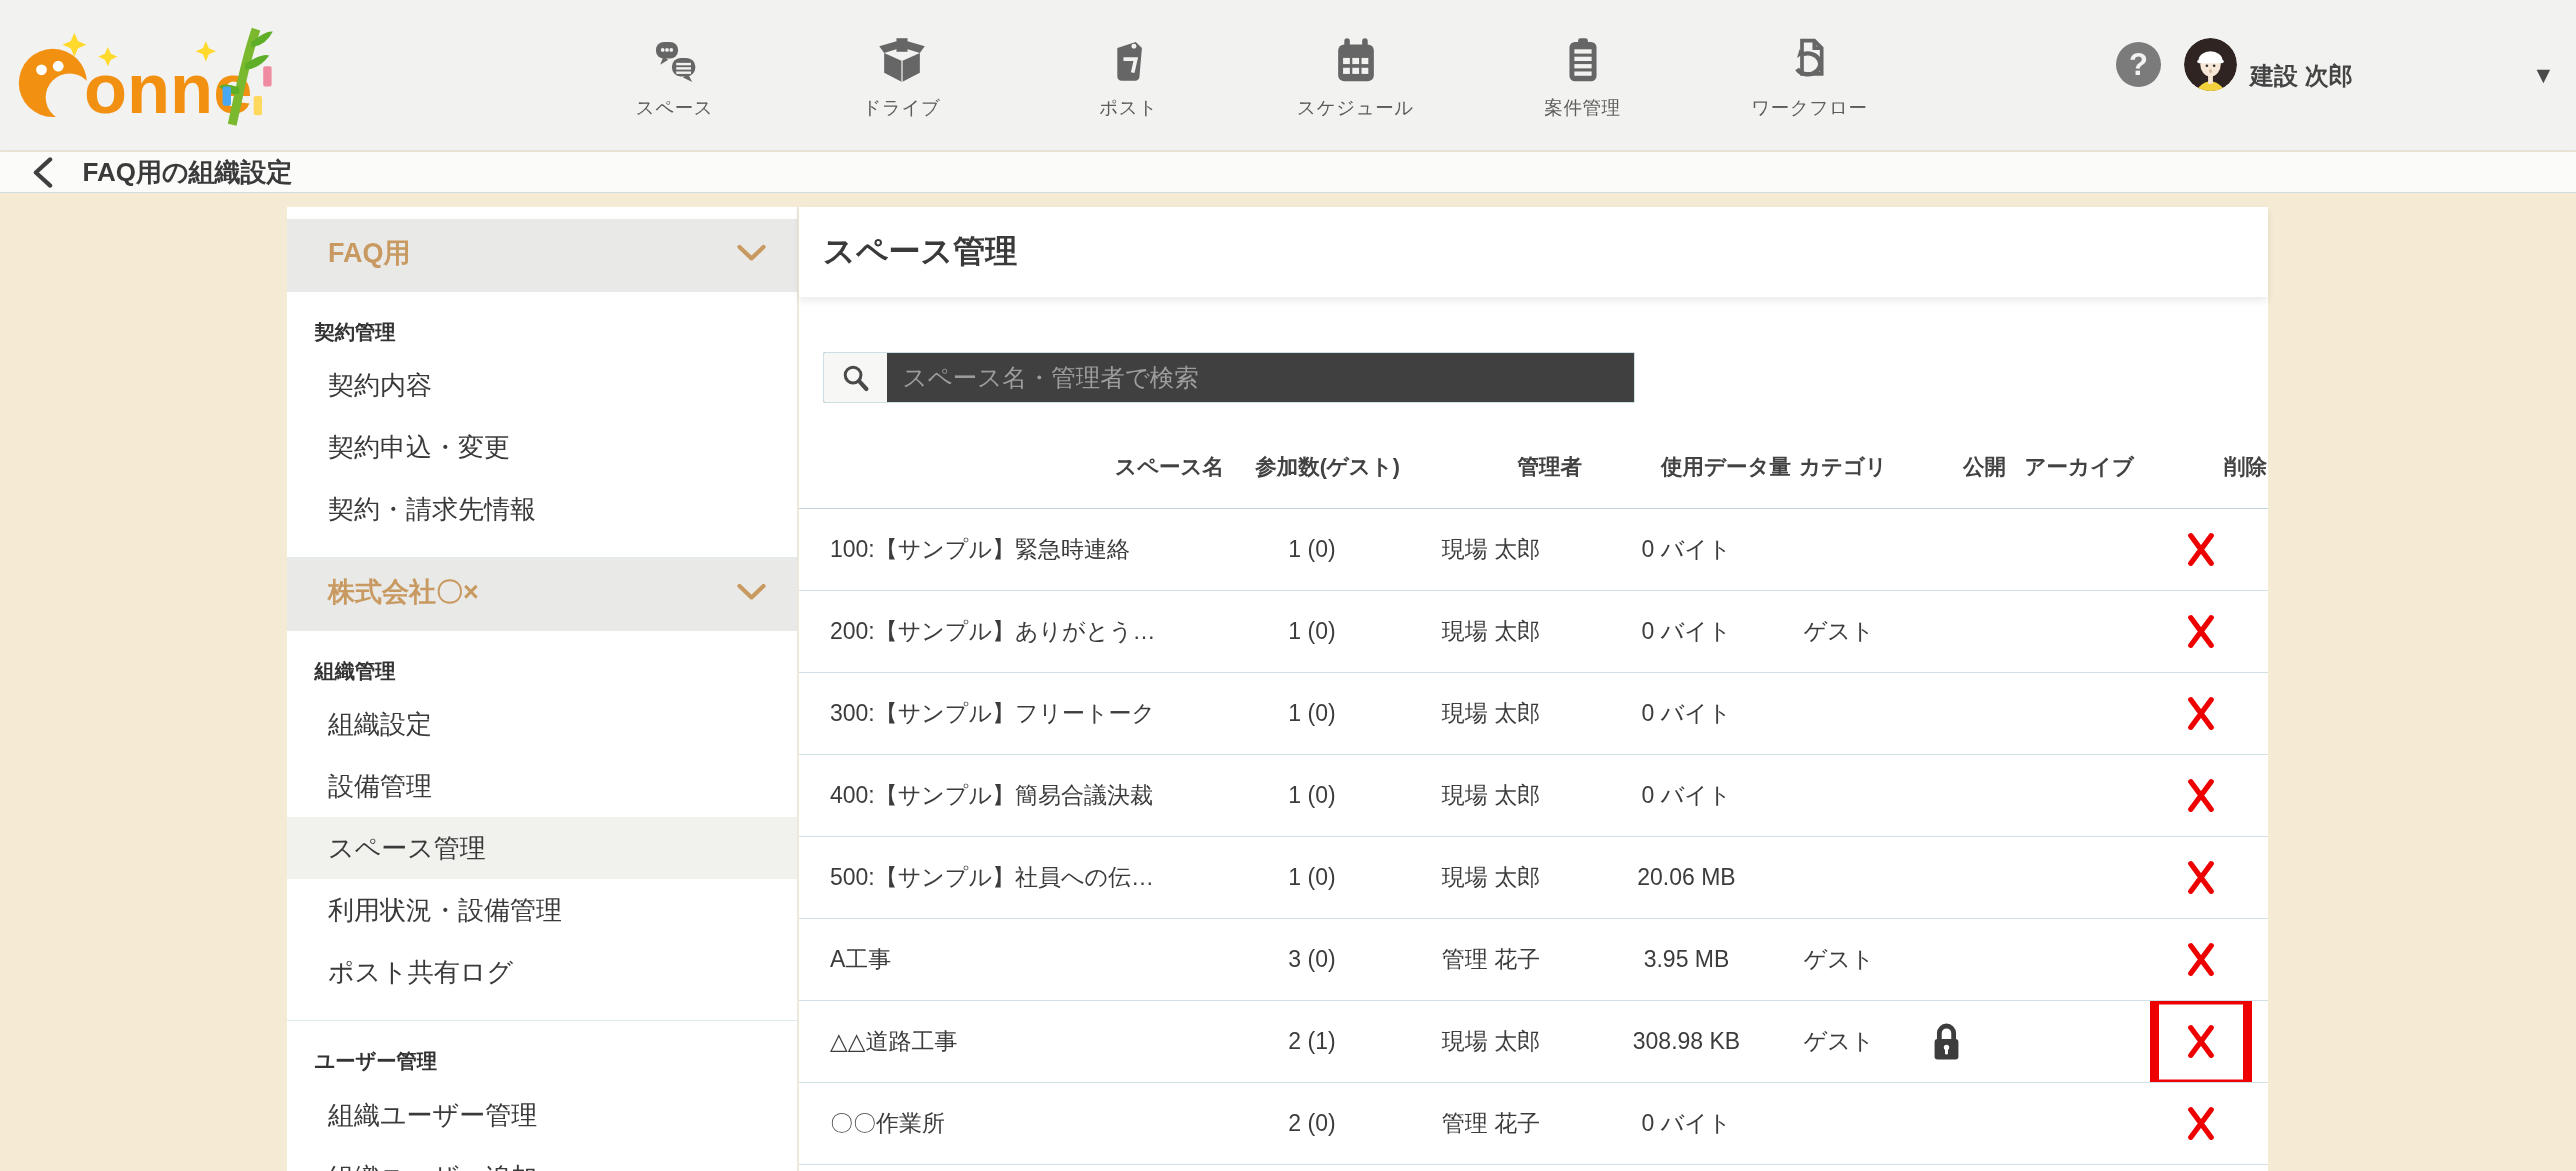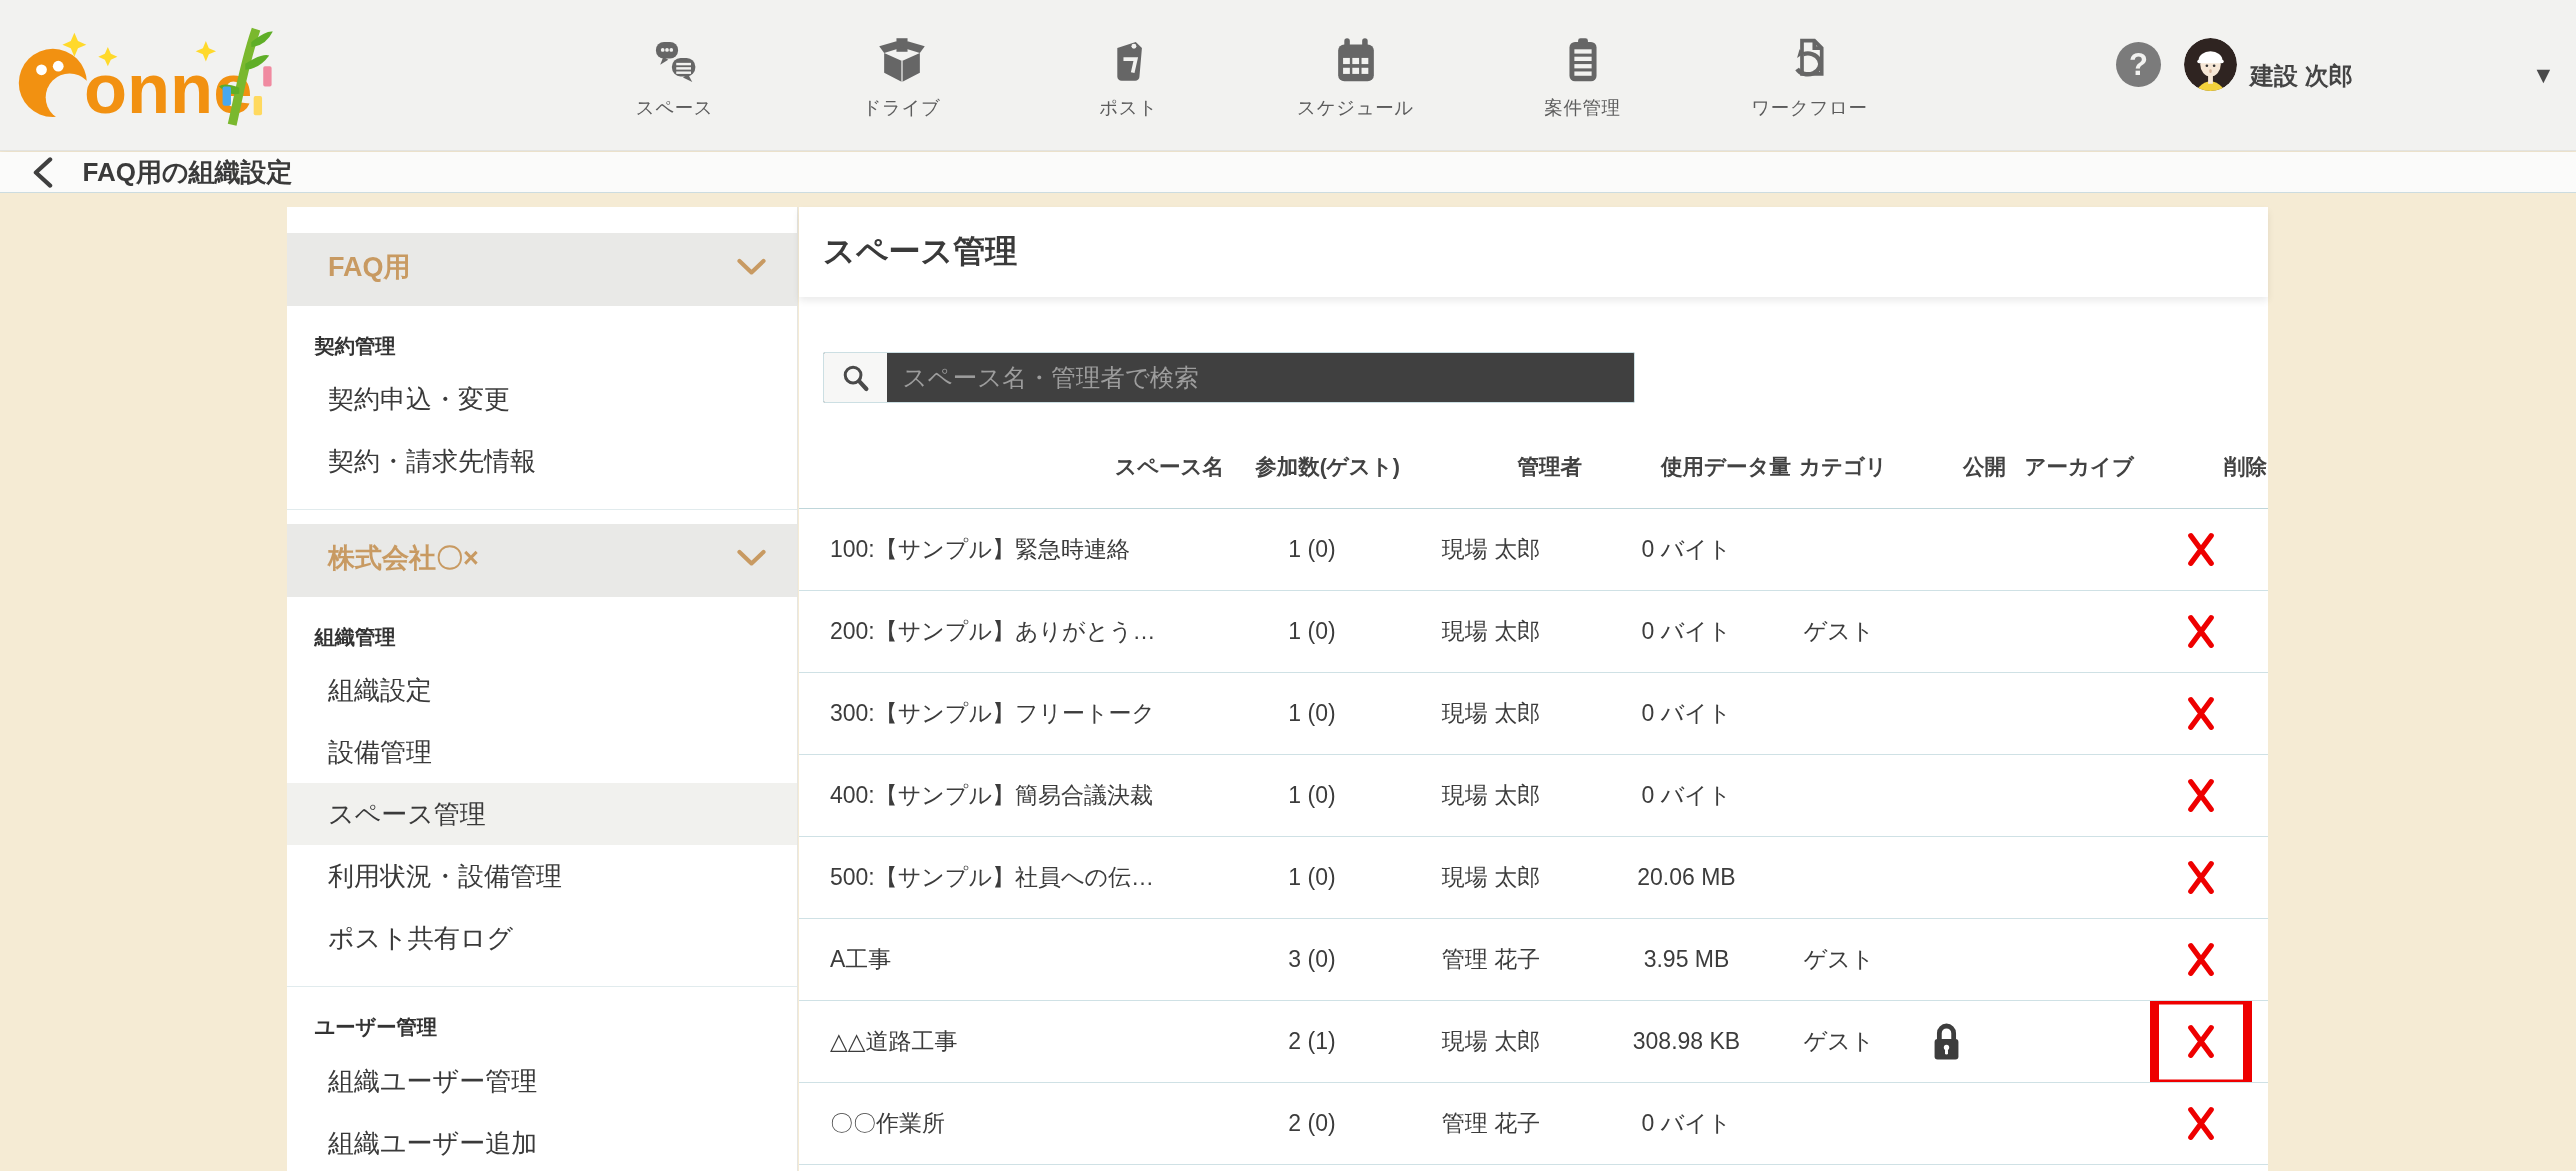--- a/index.html
+++ b/index.html
@@ -53,21 +53,21 @@
   .crumb-title { margin-left:27.5px; font-size:26px; font-weight:bold; color:#3a3a3a; }
 
   
   .sidebar {
     position:absolute; left:287px; top:207px; width:511px; height:965px;
     background:#fff; border-right:1.2px solid #e6e6e3; overflow:hidden;
   }
   .sb-gap { height:12px; }
   .sb-header {
     height:73px; background:#e9e9e7; display:flex; align-items:center;
-    justify-content:space-between; padding:0 31px 6px 41px; cursor:pointer;margin-top:14px;
+    justify-content:space-between; padding:0 31px 6px 41px; cursor:pointer;
   }
   .sb-header-label { font-size:27px; font-weight:bold; color:#c89a62; }
   .sb-header svg { width:29px; height:18px; }
   .sb-group-label { margin:26px 0 8.4px 27.5px; font-size:20.3px; font-weight:bold; color:#333; }
   .sb-item {
     height:62px; line-height:62px; padding-left:41px;
     font-size:26px; color:#3a3a3a; cursor:pointer; white-space:nowrap;
   }
   .sb-item.selected { background:#f1f1ee; }
   .sb-divider { border-top:1.2px solid #e1ebed; margin-top:16.7px; }
@@ -255,20 +255,21 @@
     <div class="sb-gap"></div>
 
     <div class="sb-header">
       <span class="sb-header-label">FAQ用</span>
       <svg viewBox="0 0 48 30">
         <path d="M4 5 L24 24 L44 5" fill="none" stroke="#c89a62" stroke-width="7" stroke-linecap="round" stroke-linejoin="round"></path>
       </svg>
     </div>
 
     <div class="sb-group-label">契約管理</div>
+    <div class="sb-item">契約内容</div>
     <div class="sb-item">契約申込・変更</div>
     <div class="sb-item">契約・請求先情報</div>
 
     <div class="sb-divider"></div>
 
     <div class="sb-header">
       <span class="sb-header-label">株式会社〇×</span>
       <svg viewBox="0 0 48 30">
         <path d="M4 5 L24 24 L44 5" fill="none" stroke="#c89a62" stroke-width="7" stroke-linecap="round" stroke-linejoin="round"></path>
       </svg>

